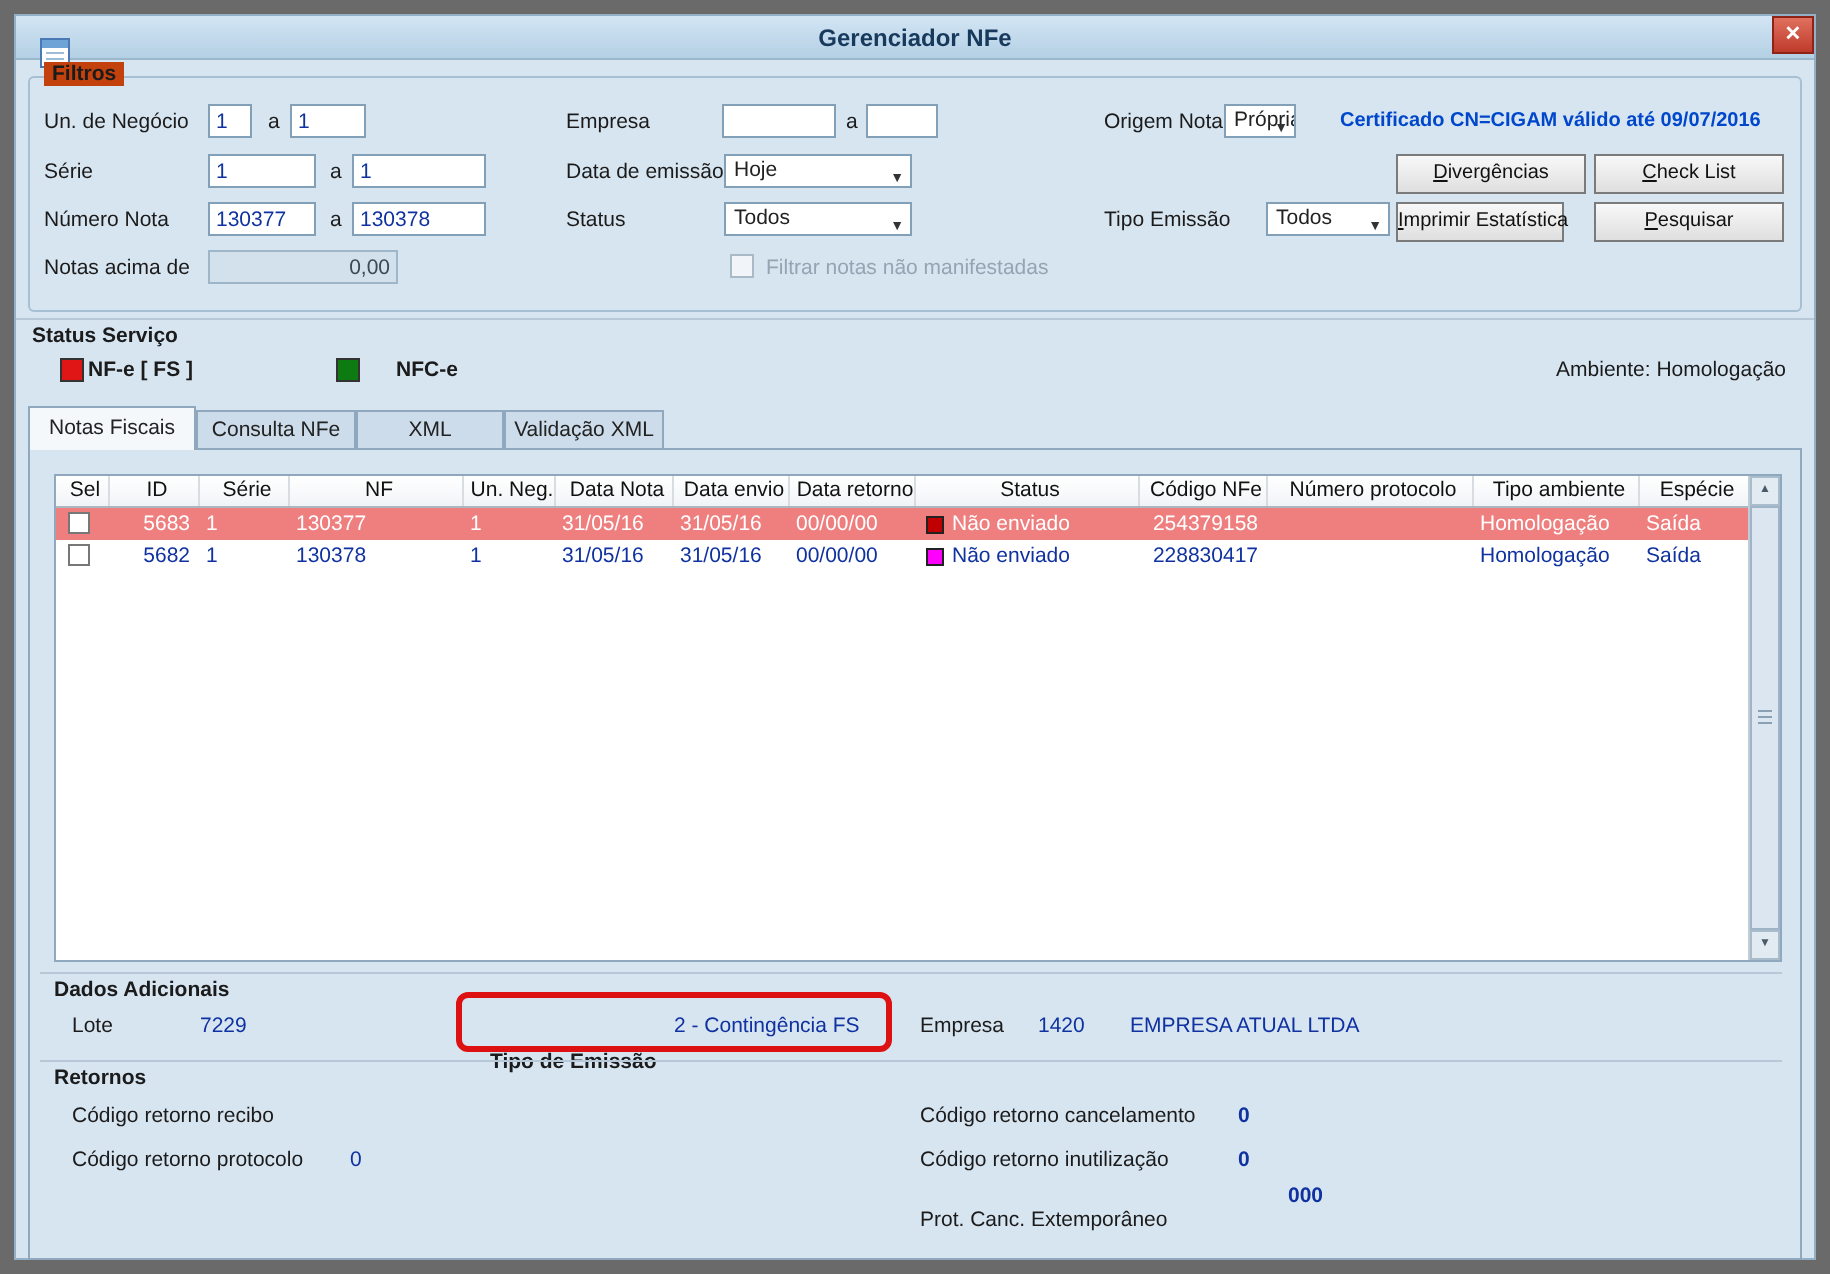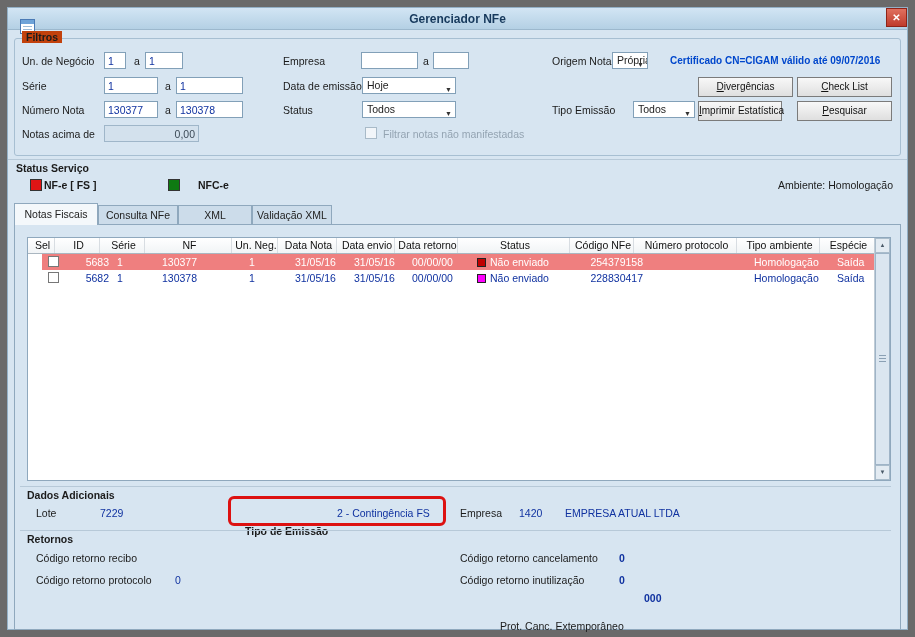--- a/index.html
+++ b/index.html
@@ -46,21 +46,21 @@
   .tab.on { background:#f4f8fb; border-bottom:none; z-index:3; font-weight:normal; }
   .panel { position:absolute; left:14px; top:224px; width:887px; height:406px;
            background:#d7e5f1; border:1px solid #8fa8bd; }
   .tbl { position:absolute; left:27px; top:237px; width:864px; height:244px;
          background:#fff; border:1px solid #8fa8bd; z-index:2; }
   .thead, .trow { position:absolute; left:0; width:846px; height:16px; display:grid;
          grid-template-columns:27px 45px 45px 87px 46px 59px 58px 63px 112px 64px 103px 83px 1fr; }
   .thead { top:0; background:linear-gradient(#ffffff,#f1f4f6); border-bottom:1px solid #aab6c0;text-align:center; }
   .hc { border-right:1px solid #d8dde2; padding-left:3px; line-height:15px; color:#111;
         white-space:nowrap; overflow:hidden; cursor:default; }
-  .trow { line-height:16px; cursor:default;margin-left:14px; }
+  .trow { line-height:16px; cursor:default; }
   .trow .c { padding-left:3px; white-space:nowrap; overflow:hidden; }
   .rt { text-align:right; padding-right:5px; padding-left:0 !important; }
   .r1 { top:16px; background:#ef7f7f; color:#fff; }
   .r2 { top:32px; color:#1032a0; }
   .cbx { width:11px; height:11px; background:#fff; border:1px solid #777; display:inline-block;
          margin:2px 0 0 3px; }
   .stc { display:flex; align-items:center; }
   .stsq { width:9px; height:9px; border:1px solid #222; display:inline-block; margin:0 4px 0 2px; flex:none; }
   .sbar { position:absolute; right:0; top:0; width:16px; height:242px; background:#eef3f8;
           border-left:1px solid #c0ccd6; }
@@ -249,15 +249,15 @@
 
   <div class="lbl z4" style="left:36px; top:552px;">Código retorno recibo</div>
   <div class="lbl val z4" style="left:175px; top:552px;"></div>
   <div class="lbl z4" style="left:36px; top:574px;">Código retorno protocolo</div>
   <div class="lbl val z4" style="left:175px; top:574px;">0</div>
 
   <div class="lbl z4" style="left:460px; top:552px;">Código retorno cancelamento</div>
   <div class="lbl val b z4" style="left:619px; top:552px;">0</div>
   <div class="lbl z4" style="left:460px; top:574px;">Código retorno inutilização</div>
   <div class="lbl val b z4" style="left:619px; top:574px;">0</div>
-  <div class="lbl z4" style="left:460px; top:620px;margin-left:40px;">Prot. Canc. Extemporâneo</div>
+  <div class="lbl z4" style="left:460px; top:604px;">Prot. Canc. Extemporâneo</div>
   <div class="lbl val b z4" style="left:644px; top:592px;">000</div>
 </div>
 
 </body></html>

